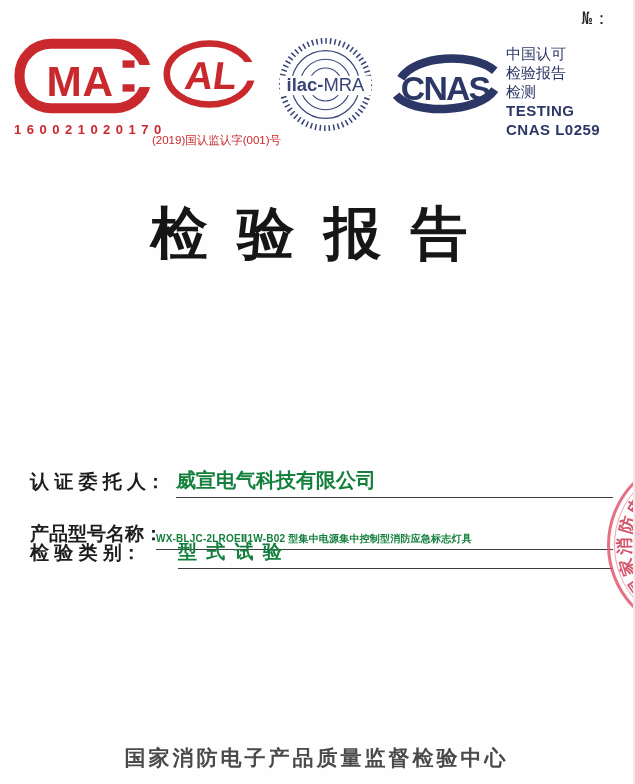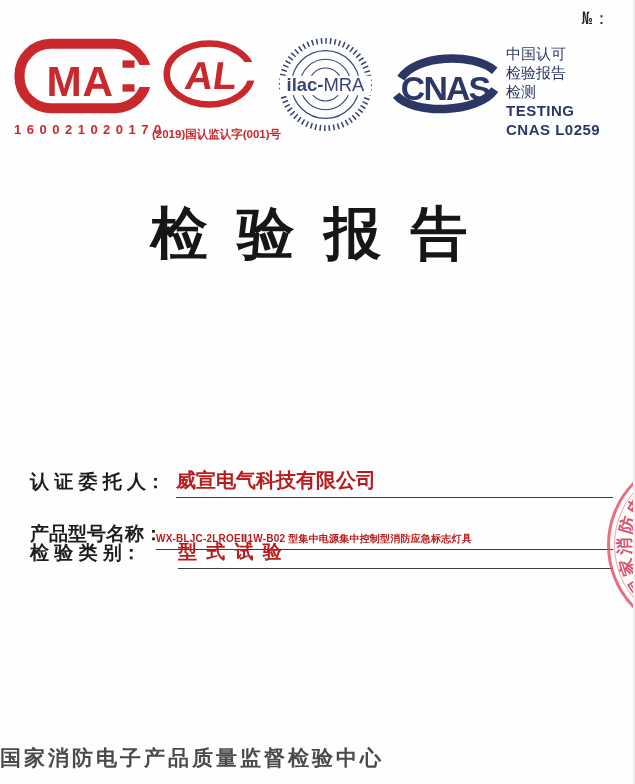--- a/index.html
+++ b/index.html
@@ -22,21 +22,21 @@
     display:flex;align-items:baseline;gap:8px;
   }
 
   
   .cma-block{position:absolute;left:14px;top:38px;width:142px;text-align:left;}
   .cma-number{
     margin-top:4px;color:#c9282d;font-weight:bold;font-size:13px;
     letter-spacing:5.5px;white-space:nowrap;
   }
   .cal-block{position:absolute;left:152px;top:38px;width:122px;text-align:center;}
-  .cal-caption{margin-top:11px;color:#c9282d;font-size:11.5px;white-space:nowrap;font-weight:700;}
+  .cal-caption{margin-top:17px;color:#c9282d;font-size:11.5px;white-space:nowrap;font-weight:400;}
   .ilac-block{position:absolute;left:277px;top:36px;}
   .cnas-block{position:absolute;left:389px;top:52px;}
   .cnas-text{
     position:absolute;left:506px;top:44px;
     color:#2c3766;font-size:15px;line-height:19px;white-space:nowrap;
   }
   .cnas-text .b{font-weight:bold;letter-spacing:0.5px;}
 
   
   .title{
@@ -57,29 +57,30 @@
   .row-testtype{top:533px;}
   .field-label{
     flex:0 0 auto;width:126px;
     font-size:19px;font-weight:700;color:#1d1d1d;
     padding-bottom:3px;white-space:nowrap;
   }
   .field-value{
     flex:1 1 auto;
     border-bottom:1px solid #3c3c3c;
     padding-bottom:3px;white-space:nowrap;
-    color:#b91c1c;font-weight:600;
+    color:#15803d;font-weight:600;
   }
   .row-applicant .field-value{font-size:20px;margin-left:20px;}
   .row-model .field-value{font-size:10px;letter-spacing:0.2px;}
   .row-testtype .field-value{font-size:19px;letter-spacing:2px;margin-left:22px;}
 
   
   .footer{
     position:absolute;left:0;right:0;top:744px;
+    text-align:center;
     font-size:21px;color:#4a4a4a;font-weight:600;letter-spacing:3px;
   }
 
   
   .seal-ring{
     position:absolute;left:607px;top:455px;width:180px;height:180px;
     border:3.5px solid rgba(224,88,108,0.85);
     border-radius:50%;box-sizing:border-box;
   }
   .seal-ring::after{

